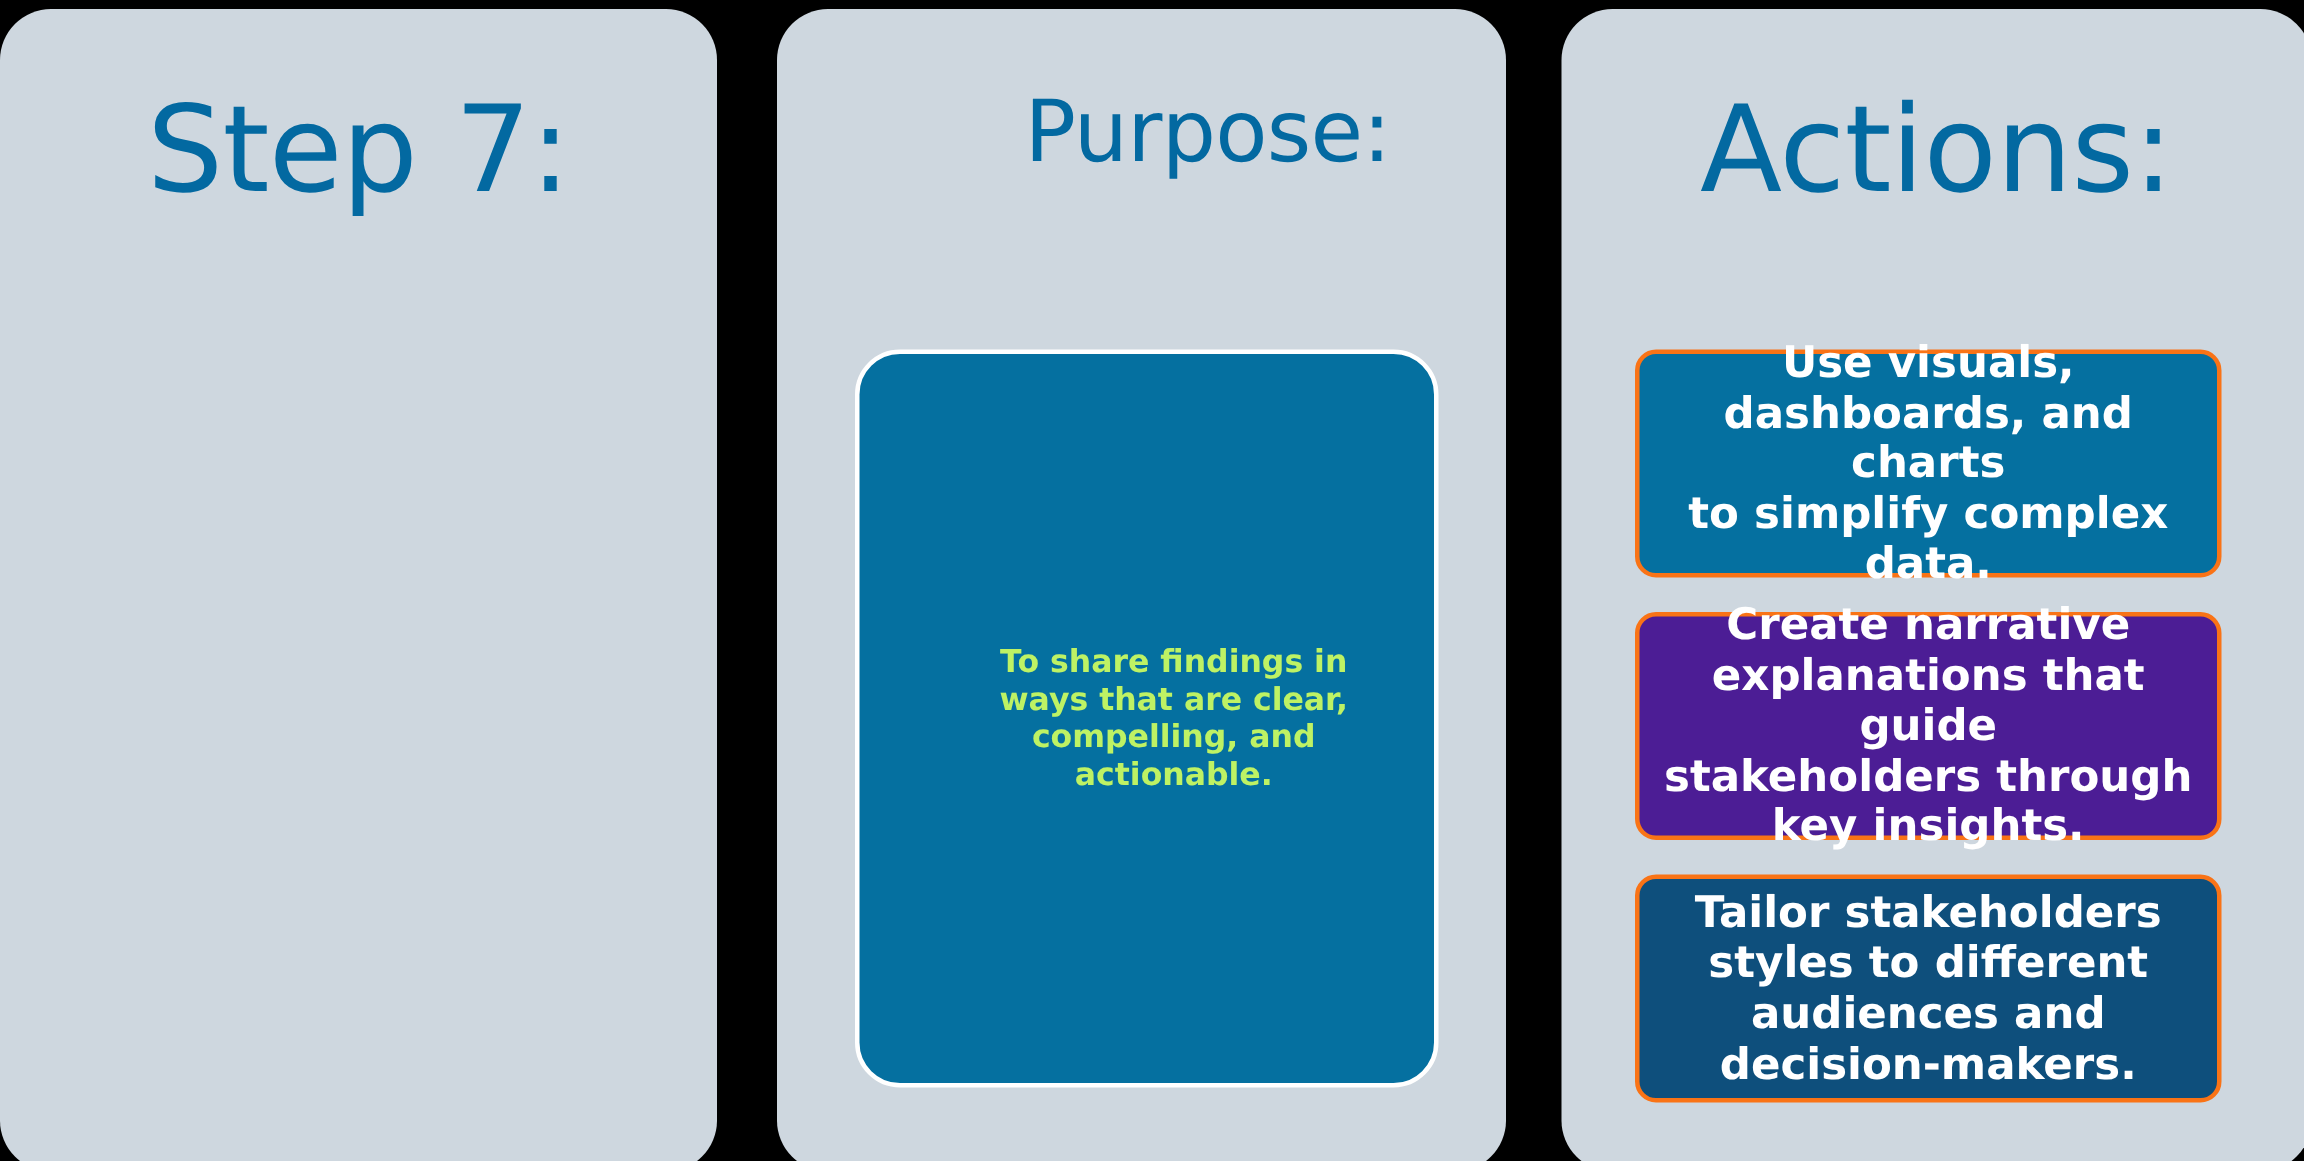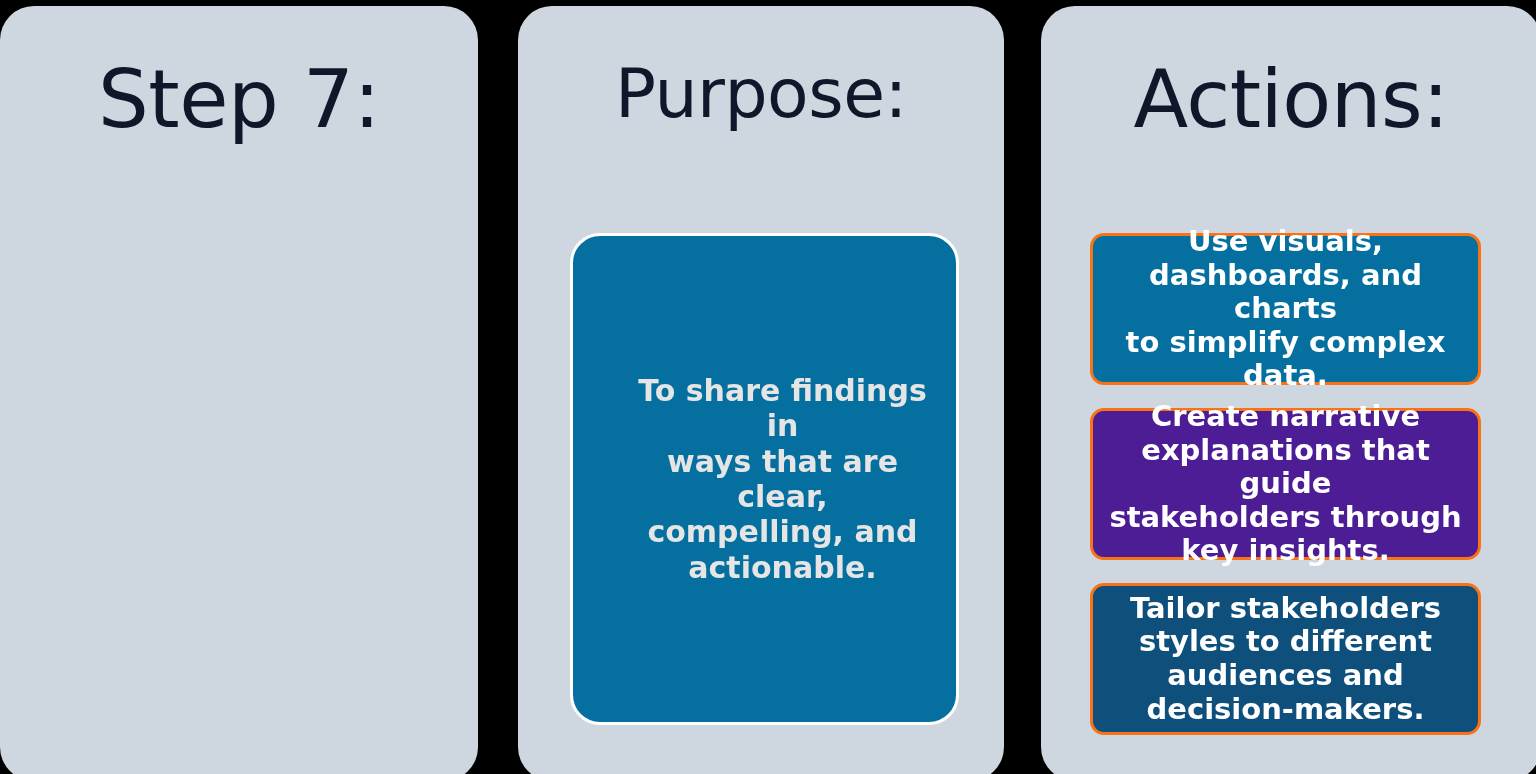--- a/index.html
+++ b/index.html
@@ -28,50 +28,50 @@
   #panel-step   { left: 0px;    width: 478px; }
   #panel-purpose{ left: 518px;  width: 486px; }
   #panel-actions{ left: 1041px; width: 500px; }
 
   .panel-heading {
     position: absolute;
     top: 54px;
     left: 0;
     width: 100%;
     text-align: center;
-    color: #0f172a;
+    color: #0369a1;
     font-size: 82px;
     line-height: 1.0;
     font-weight: 400;
     letter-spacing: -0.5px;
     white-space: nowrap;
   }
   #panel-step .panel-heading  { font-size: 80px; }
-  #panel-purpose .panel-heading { font-size: 68px; }
+  #panel-purpose .panel-heading { font-size: 57px; padding-left: 44px; }
   #panel-actions .panel-heading { font-size: 80px; }
 
   
   .purpose-card {
     position: absolute;
     left: 52px;
     top: 227px;
     width: 389px;
     height: 492px;
     background: #0570a0;
     border: 3px solid #ffffff;
     border-radius: 30px;
     box-sizing: border-box;
     display: flex;
     align-items: center;
     justify-content: center;
     padding: 10px 16px;
   }
   .purpose-text {
-    color: #e5e5e5;
-    font-size: 30px;
+    color: #bef264;
+    font-size: 21px;
     line-height: 1.18;
     text-align: center;
     font-weight: 700;
     white-space: pre-line;
     margin-left: 36px;
   }
 
   
   .action-card {
     position: absolute;

